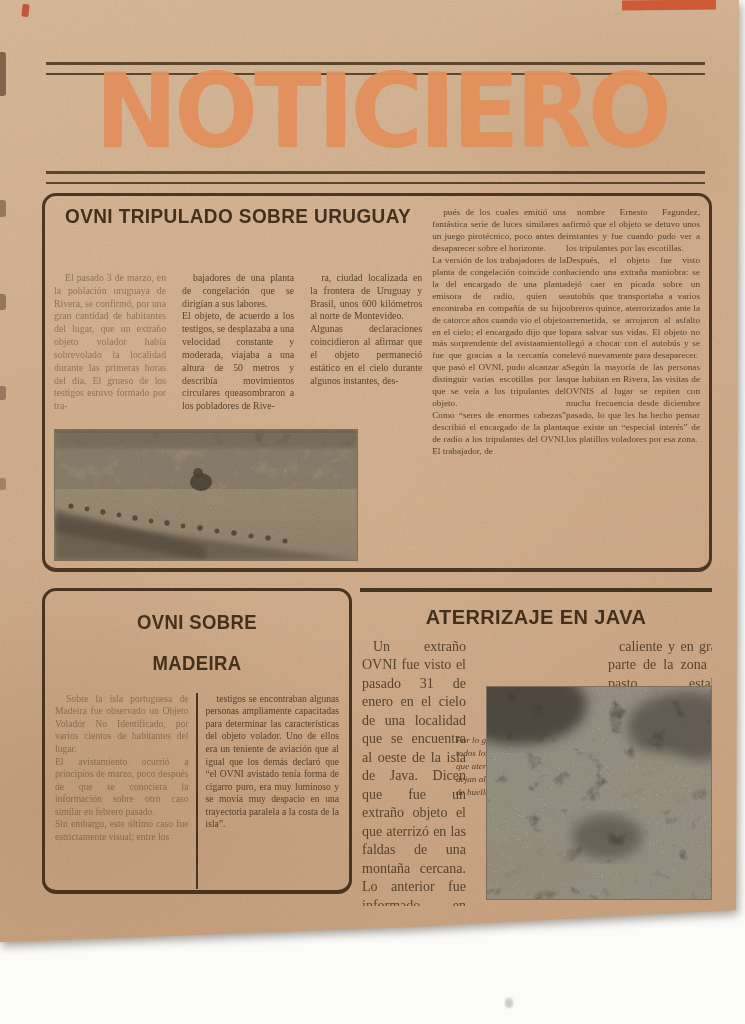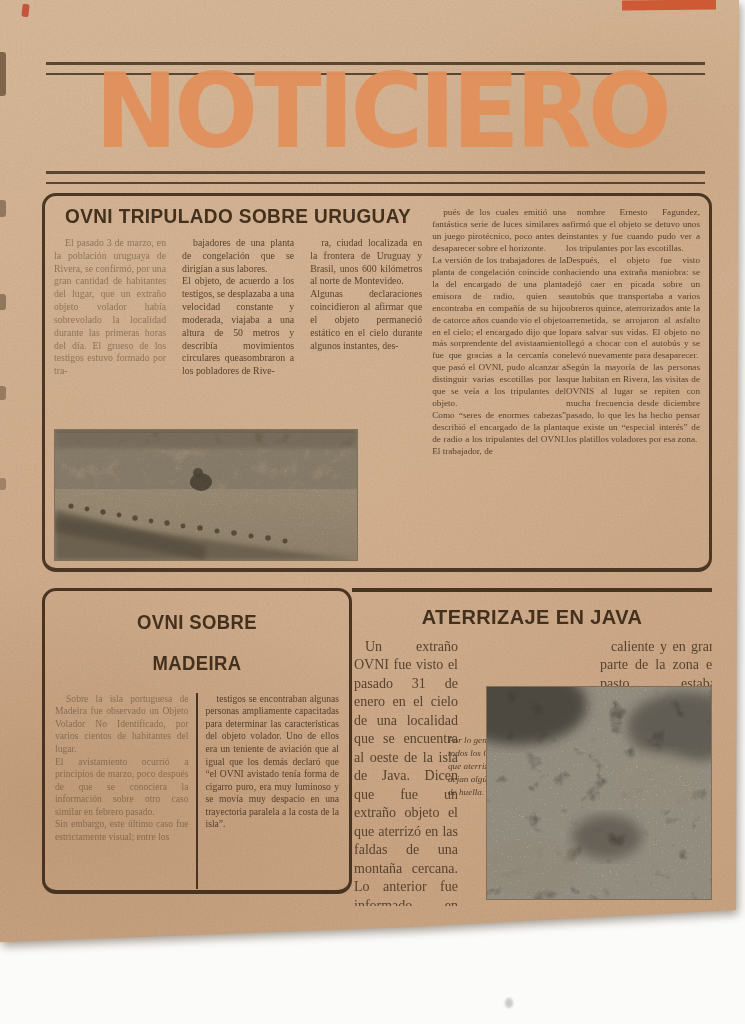--- a/index.html
+++ b/index.html
@@ -60,31 +60,31 @@
   .faded{opacity:.55;filter:blur(.25px);}
   .caption{
     font-family:"Liberation Serif", serif;font-style:italic;
     color:#53402d;margin:0;
   }
 
   
   .box-uruguay{position:relative;margin:9px 27px 0 42px;height:358px;padding:7px 9px;display:flex;gap:10px;z-index:1;}
   .u-left{width:57%;display:flex;flex-direction:column;}
   .u-left h2{font-size:19px;margin:3px 0 9px;}
-  .u-cols{display:flex;gap:16px;height:192px;overflow:hidden;}
+  .u-cols{display:flex;gap:16px;height:192px;overflow:hidden;margin-top:35px;}
   .u-cols .bodycol{flex:1;font-size:9.8px;line-height:1.31;}
   .u-photo-row{display:flex;gap:7px;margin-top:7px;flex:1;}
   .photo-frame{border:1px solid rgba(58,44,28,.45);background:#b7a68c;}
   .u-photo{width:302px;height:130px;}
   .u-caption{width:74px;font-size:9.2px;line-height:1.38;padding-top:20px;}
   .u-right{flex:1;display:flex;overflow:hidden;padding-top:4px;}
   .u-right .bodycol{flex:1;font-size:9.2px;line-height:1.3;}
 
   
-  .bottom-row{display:flex;margin:16px 27px 0 42px;gap:0;}
+  .bottom-row{display:flex;margin:16px 27px 0 42px;gap:8px;}
   .box-madeira{width:284px;height:283px;padding:8px 10px;flex:none;}
   .box-madeira h2{font-size:18.5px;line-height:2.1;margin-top:6px;}
   .m-cols{display:flex;margin-top:10px;height:196px;overflow:hidden;}
   .m-cols .bodycol{font-size:9.6px;line-height:1.31;}
   .m-col1{width:50%;padding-right:7px;}
   .m-col2{width:50%;border-left:2px solid #4b3723;padding-left:8px;}
 
   .java{flex:1;position:relative;border-top:4px solid #46341f;padding-top:5px;}
   .java h2{font-size:20px;margin:9px 0 9px;}
   .java-body{position:relative;height:268px;overflow:hidden;}

